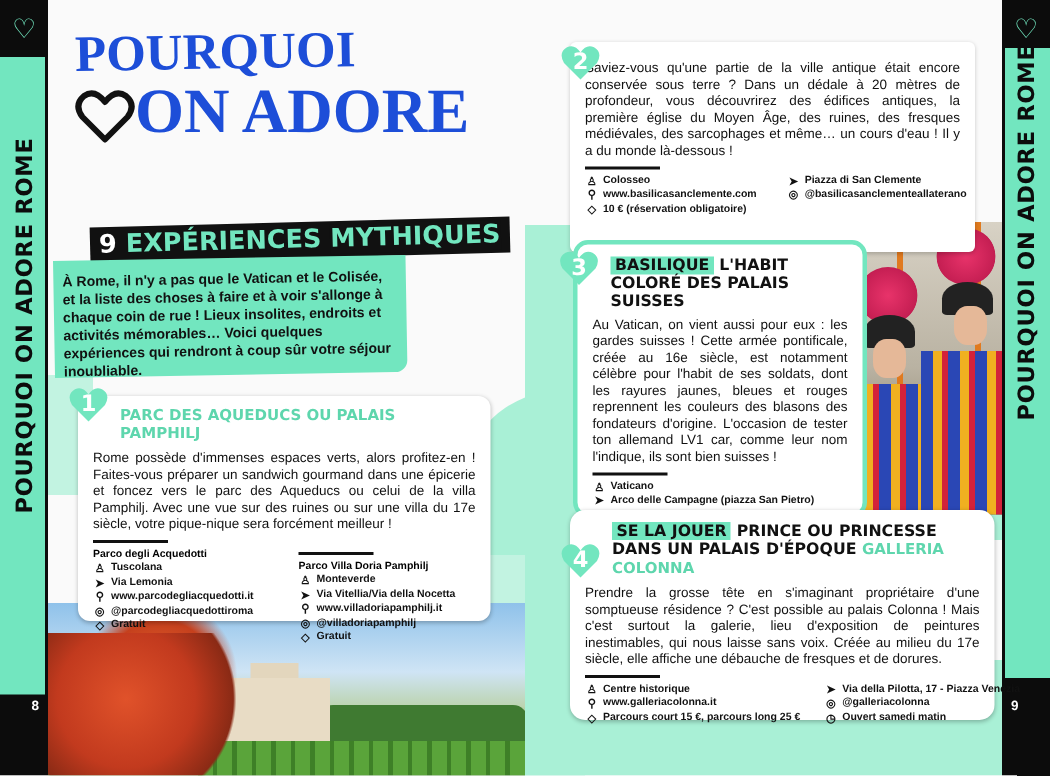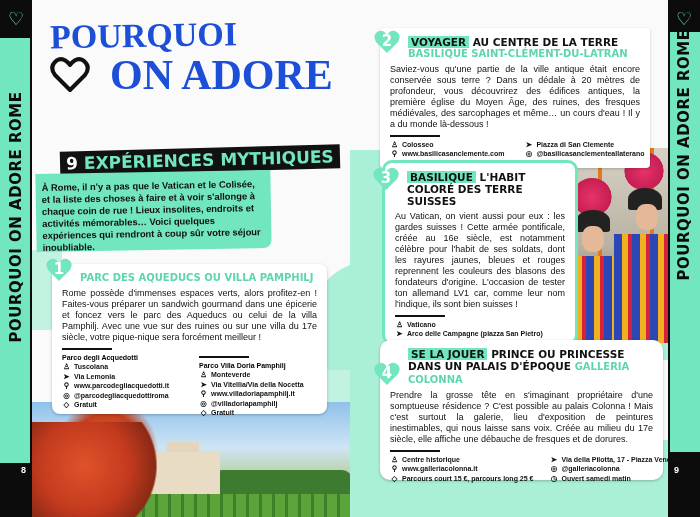--- a/index.html
+++ b/index.html
@@ -22,21 +22,21 @@
   .page-num { position: absolute; bottom: 42px; color: #fff; font-size: 9px; font-weight: bold; }
   .side-tab-left .page-num { right: 6px; }
   .side-tab-right .page-num { left: 6px; }
 
   
   .mint-deco { position: absolute; background: #a9f0d6; opacity: .7; }
 
   
   .big-title { position: absolute; left: 50px; top: 18px; font-family: Liberation Serif, serif; font-weight: 900; color: #1d4ed8; line-height: 1; }
   .big-title .l1 { font-size: 34px; letter-spacing: 0px; display: block; transform: rotate(-1deg); }
-  .big-title .l2 { font-size: 42px; display: flex; align-items: center; gap: 20px; margin-top: 2px; }
+  .big-title .l2 { font-size: 42px; display: flex; align-items: flex-end; gap: 0; margin-top: 2px; }
   .big-title .l3 { font-size: 52px; display: block; margin-left: 46px; margin-top: -2px; }
   .heart-outline { display: inline-block; width: 40px; height: 36px; }
 
   .exp-band { position: absolute; left: 60px; top: 148px; display: flex; align-items: center; background: #111; padding: 2px 6px; transform: rotate(-1.5deg); }
   .exp-band span { font-family: "DejaVu Sans", sans-serif; font-weight: 900; font-size: 17px; color: #72e6bf; }
   .exp-band .num { color: #fff; margin-right: 6px; }
   .exp-band .w2 { background: #111; margin-left: 6px; }
 
   .intro-box { position: absolute; left: 36px; top: 172px; width: 235px; height: 78px; background: #72e6bf; border-radius: 0 0 8px 0; padding: 8px 6px; transform: rotate(-1deg); }
   .intro-box p { font-size: 9.4px; line-height: 12px; color: #111; font-weight: bold; }
@@ -139,21 +139,21 @@
     </div>
 
     <div class="card card-1">
       <div class="num-heart" style="left:-6px;top:-6px;">
         <svg viewBox="0 0 26 24">
             <path d="M13 23 L2 12 Q-2 5 4 1.5 Q9 -1 13 5 Q17 -1 22 1.5 Q28 5 24 12 Z" fill="#72e6bf"></path>
           </svg>
         <span>1</span>
       </div>
       <div style="margin-left:18px;">
-        <div class="card-sub">PARC DES AQUEDUCS OU VILLA PAMPHILJ</div>
+        <div class="card-sub">PARC DES AQUEDUCS OU PALAIS PAMPHILJ</div>
       </div>
       <div class="card-body">Rome possède d'immenses espaces verts, alors profitez-en ! Faites-vous préparer un sandwich gourmand dans une épicerie et foncez vers le parc des Aqueducs ou celui de la villa Pamphilj. Avec une vue sur des ruines ou sur une villa du 17e siècle, votre pique-nique sera forcément meilleur !</div>
       <div class="two-col">
         <div>
           <div class="rule"></div>
           <div class="info-title">Parco degli Acquedotti</div>
           <div class="info">
               <span class="ic">♙</span>
               <span>Tuscolana</span>
             </div>
@@ -227,24 +227,20 @@
     <div class="uniform" style="left:46px;top:86px;width:54px;height:110px;"></div>
   </div>
 
   <div class="card card-2">
     <div class="num-heart" style="left:-6px;top:2px;">
       <svg viewBox="0 0 26 24">
           <path d="M13 23 L2 12 Q-2 5 4 1.5 Q9 -1 13 5 Q17 -1 22 1.5 Q28 5 24 12 Z" fill="#72e6bf"></path>
         </svg>
       <span>2</span>
     </div>
-    <div style="margin-left:18px;">
-      <div class="card-title"><span class="hl">VOYAGER</span> <span>AU CENTRE DE LA TERRE</span></div>
-      <div class="card-sub">BASILIQUE SAINT-CLÉMENT-DU-LATRAN</div>
-    </div>
     <div class="card-body">Saviez-vous qu'une partie de la ville antique était encore conservée sous terre ? Dans un dédale à 20 mètres de profondeur, vous découvrirez des édifices antiques, la première église du Moyen Âge, des ruines, des fresques médiévales, des sarcophages et même… un cours d'eau ! Il y a du monde là-dessous !</div>
     <div class="rule"></div>
     <div style="display:flex;gap:20px;">
       <div>
         <div class="info">
             <span class="ic">♙</span>
             <span>Colosseo</span>
           </div>
         <div class="info">
             <span class="ic">⚲</span>
@@ -269,21 +265,21 @@
   </div>
 
   <div class="card card-3">
     <div class="num-heart" style="left:-12px;top:4px;">
       <svg viewBox="0 0 26 24">
           <path d="M13 23 L2 12 Q-2 5 4 1.5 Q9 -1 13 5 Q17 -1 22 1.5 Q28 5 24 12 Z" fill="#72e6bf"></path>
         </svg>
       <span>3</span>
     </div>
     <div style="margin-left:12px;">
-      <div class="card-title"><span class="hl">BASILIQUE</span> <span>L'HABIT COLORÉ DES TERRE SUISSES</span></div>
+      <div class="card-title"><span class="hl">BASILIQUE</span> <span>L'HABIT COLORÉ DES PALAIS SUISSES</span></div>
     </div>
     <div class="card-body">Au Vatican, on vient aussi pour eux : les gardes suisses ! Cette armée pontificale, créée au 16e siècle, est notamment célèbre pour l'habit de ses soldats, dont les rayures jaunes, bleues et rouges reprennent les couleurs des blasons des fondateurs d'origine. L'occasion de tester ton allemand LV1 car, comme leur nom l'indique, ils sont bien suisses !</div>
     <div class="rule"></div>
     <div class="info">
         <span class="ic">♙</span>
         <span>Vaticano</span>
       </div>
     <div class="info">
         <span class="ic">➤</span>
         <span>Arco delle Campagne (piazza San Pietro)</span>

